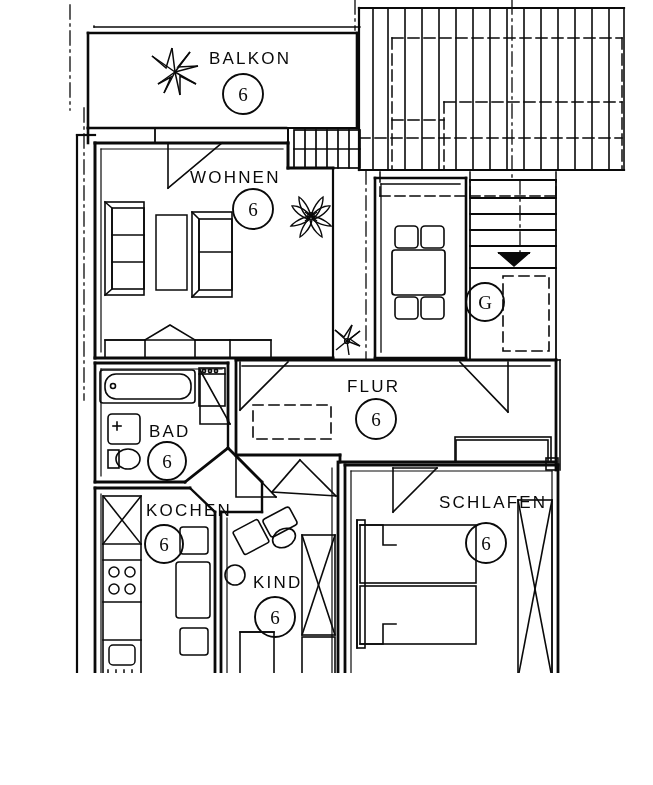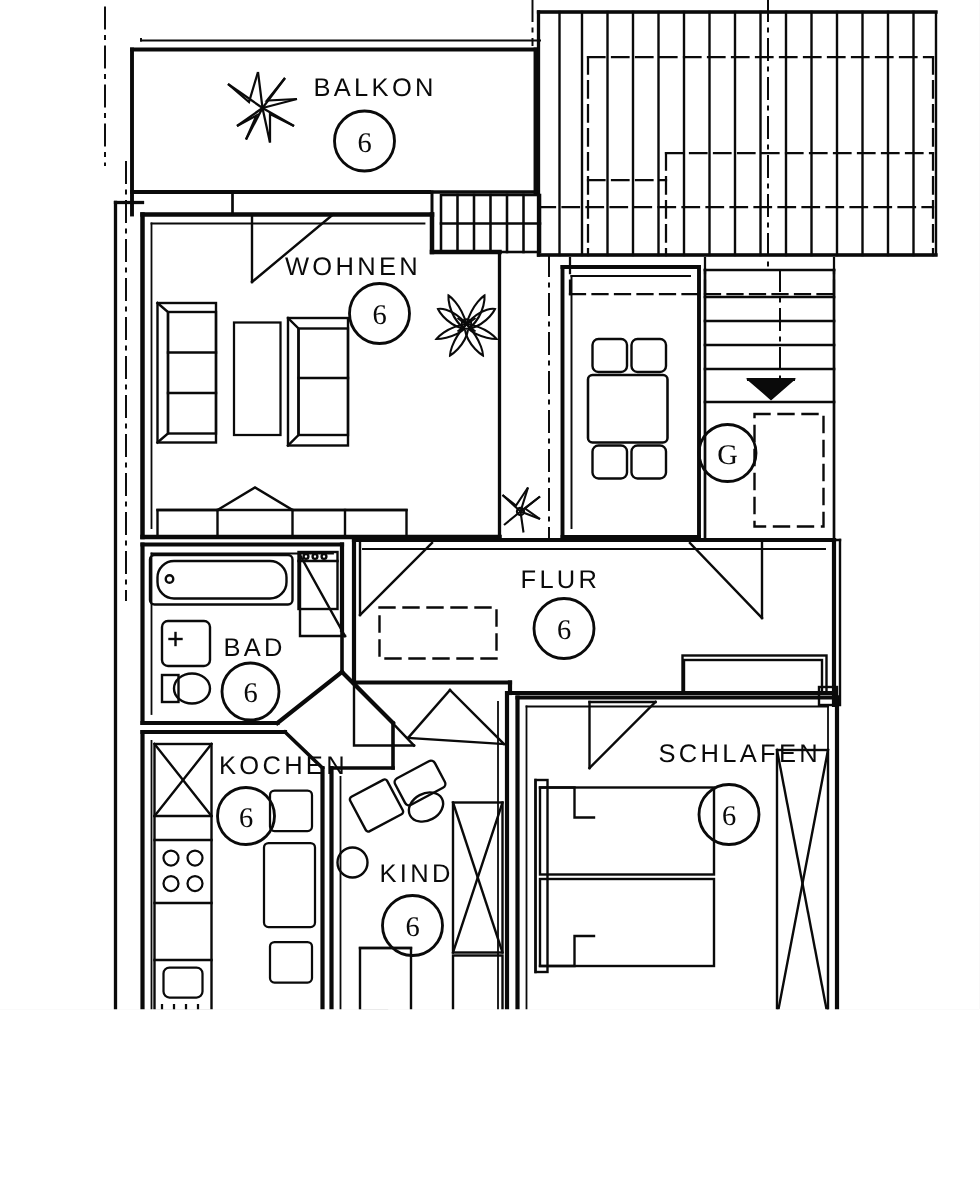--- a/index.html
+++ b/index.html
@@ -8,21 +8,21 @@
     padding: 0;
     background: #ffffff;
   }
   body {
     font-family: "Liberation Sans", sans-serif;
   }
   #plan-root {
     position: relative;
     width: 653px;
     height: 673px;
-    background: #e5e5e5;
+    background: #8b5cf6;
     overflow: hidden;
   }
   #plan-svg {
     display: block;
     width: 653px;
     height: 785px;
   }
   .room-label {
     font-family: "Liberation Sans", sans-serif;
     letter-spacing: 2.2px;

